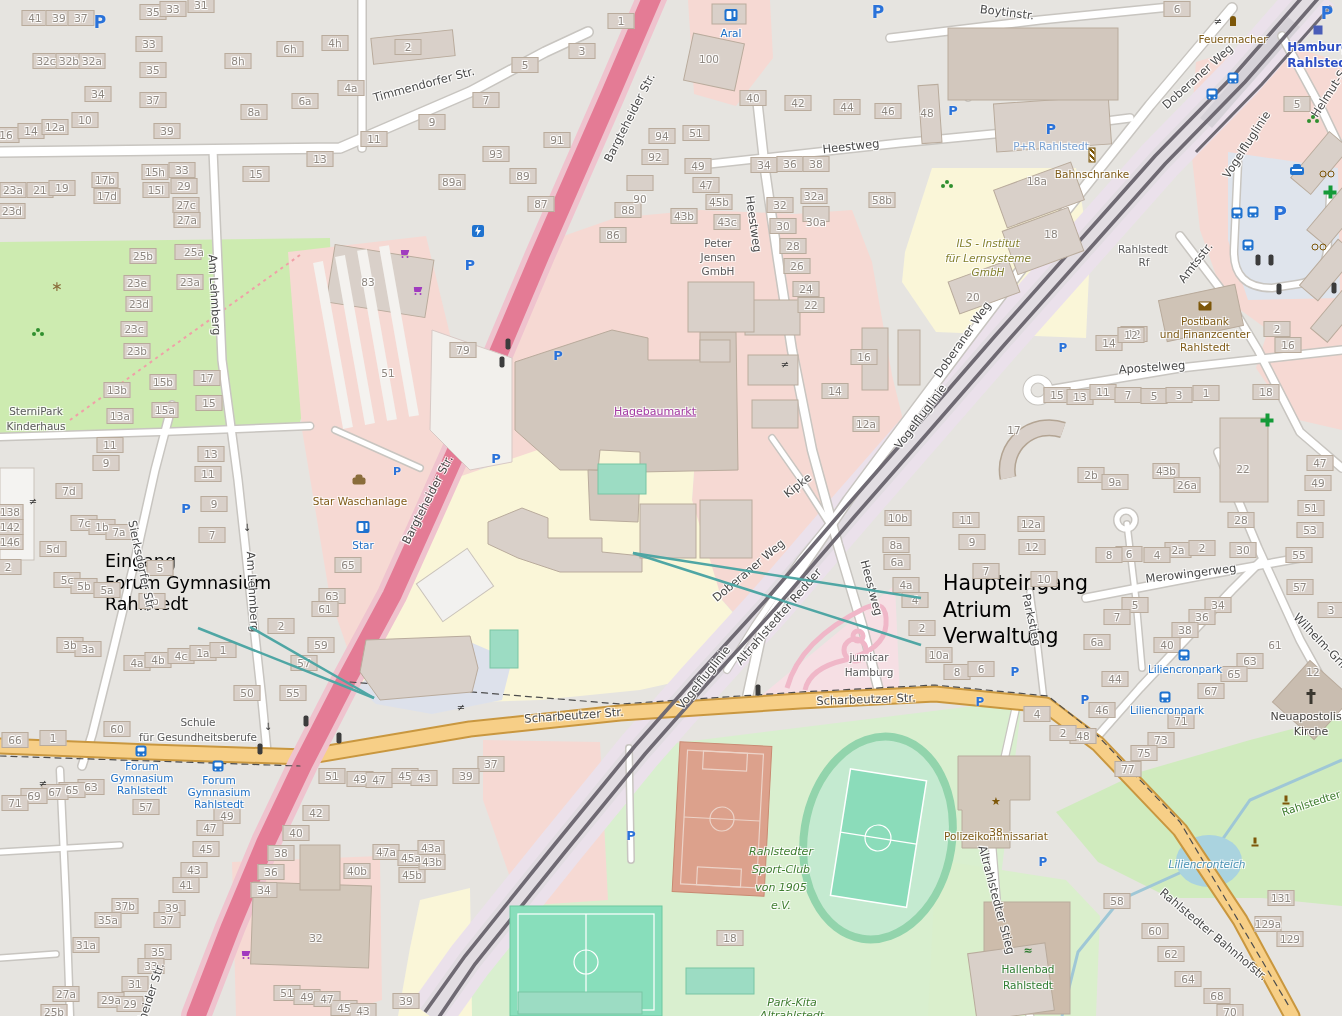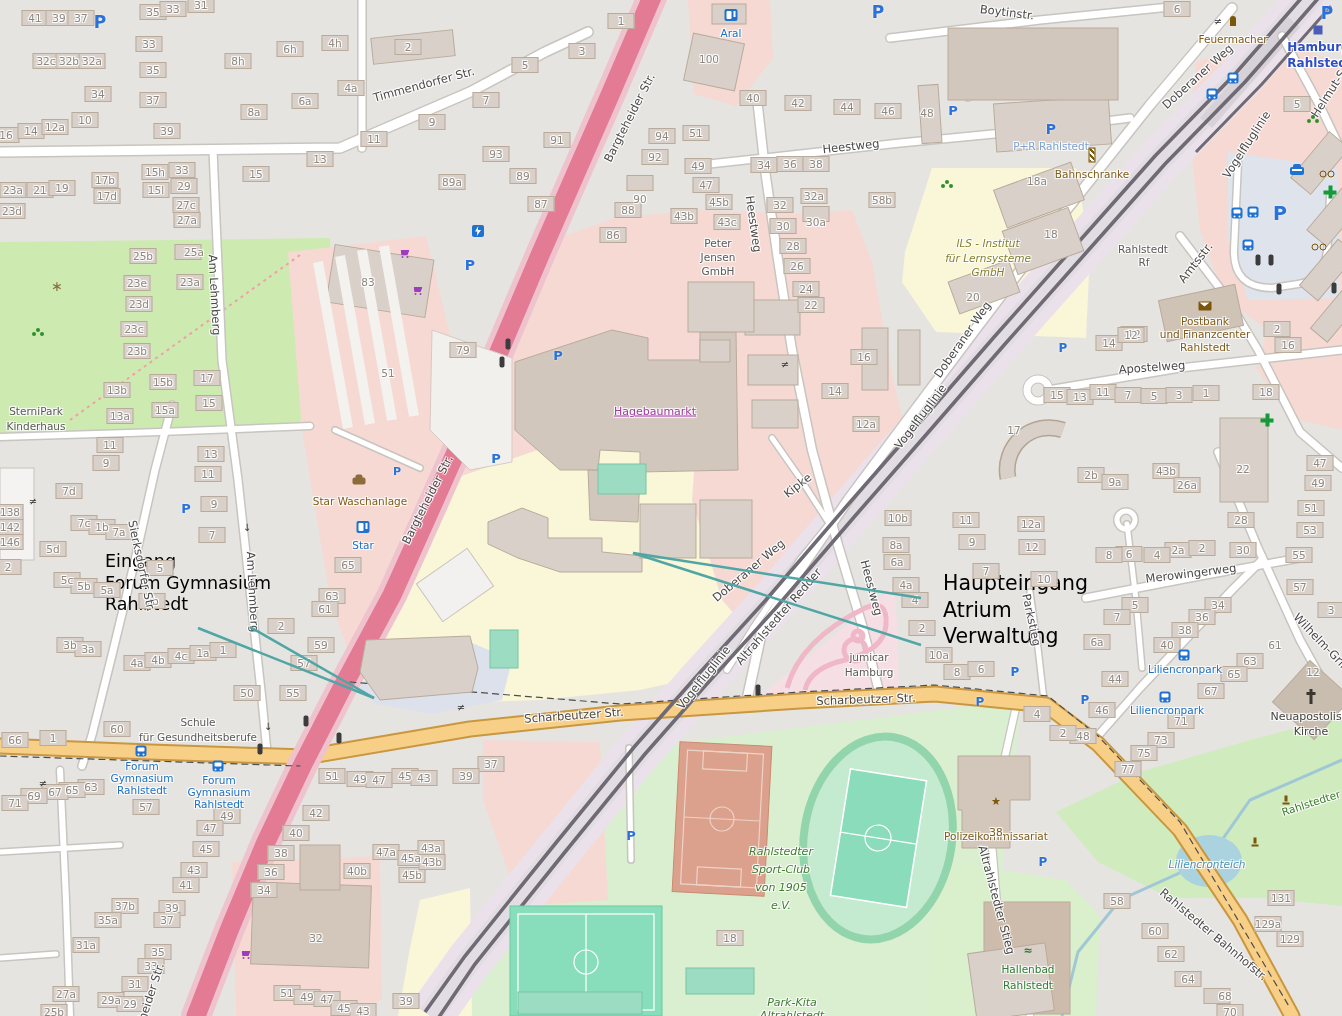--- a/index.html
+++ b/index.html
@@ -785,21 +785,21 @@
     <span class="lbl num" style="transform: translate(-50%, -50%); left: 1063px; top: 733px; position: absolute;">2</span>
     <div class="b" style="left: 1117px; top: 901px; position: absolute;"></div>
     <span class="lbl num" style="transform: translate(-50%, -50%); left: 1117px; top: 901px; position: absolute;">58</span>
     <div class="b" style="left: 1155px; top: 931px; position: absolute;"></div>
     <span class="lbl num" style="transform: translate(-50%, -50%); left: 1155px; top: 931px; position: absolute;">60</span>
     <div class="b" style="left: 1171px; top: 954px; position: absolute;"></div>
     <span class="lbl num" style="transform: translate(-50%, -50%); left: 1171px; top: 954px; position: absolute;">62</span>
     <div class="b" style="left: 1188px; top: 979px; position: absolute;"></div>
     <span class="lbl num" style="transform: translate(-50%, -50%); left: 1188px; top: 979px; position: absolute;">64</span>
     <div class="b" style="left: 1217px; top: 996px; position: absolute;"></div>
-    <span class="lbl num" style="transform: translate(-50%, -50%); left: 1217px; top: 996px; position: absolute; margin-left: 8px;">68</span>
+    <span class="lbl num" style="transform: translate(-50%, -50%); left: 1217px; top: 996px; position: absolute;">68</span>
     <div class="b" style="left: 1230px; top: 1012px; position: absolute;"></div>
     <span class="lbl num" style="transform: translate(-50%, -50%); left: 1230px; top: 1012px; position: absolute;">70</span>
     <div class="b" style="left: 1281px; top: 898px; position: absolute;"></div>
     <span class="lbl num" style="transform: translate(-50%, -50%); left: 1281px; top: 898px; position: absolute;">131</span>
     <div class="b" style="left: 1268px; top: 924px; position: absolute;"></div>
     <span class="lbl num" style="transform: translate(-50%, -50%); left: 1268px; top: 924px; position: absolute;">129a</span>
     <div class="b" style="left: 1290px; top: 939px; position: absolute;"></div>
     <span class="lbl num" style="transform: translate(-50%, -50%); left: 1290px; top: 939px; position: absolute;">129</span>
     <div class="b" style="left: 864px; top: 357px; position: absolute;"></div>
     <span class="lbl num" style="transform: translate(-50%, -50%); left: 864px; top: 357px; position: absolute;">16</span>

